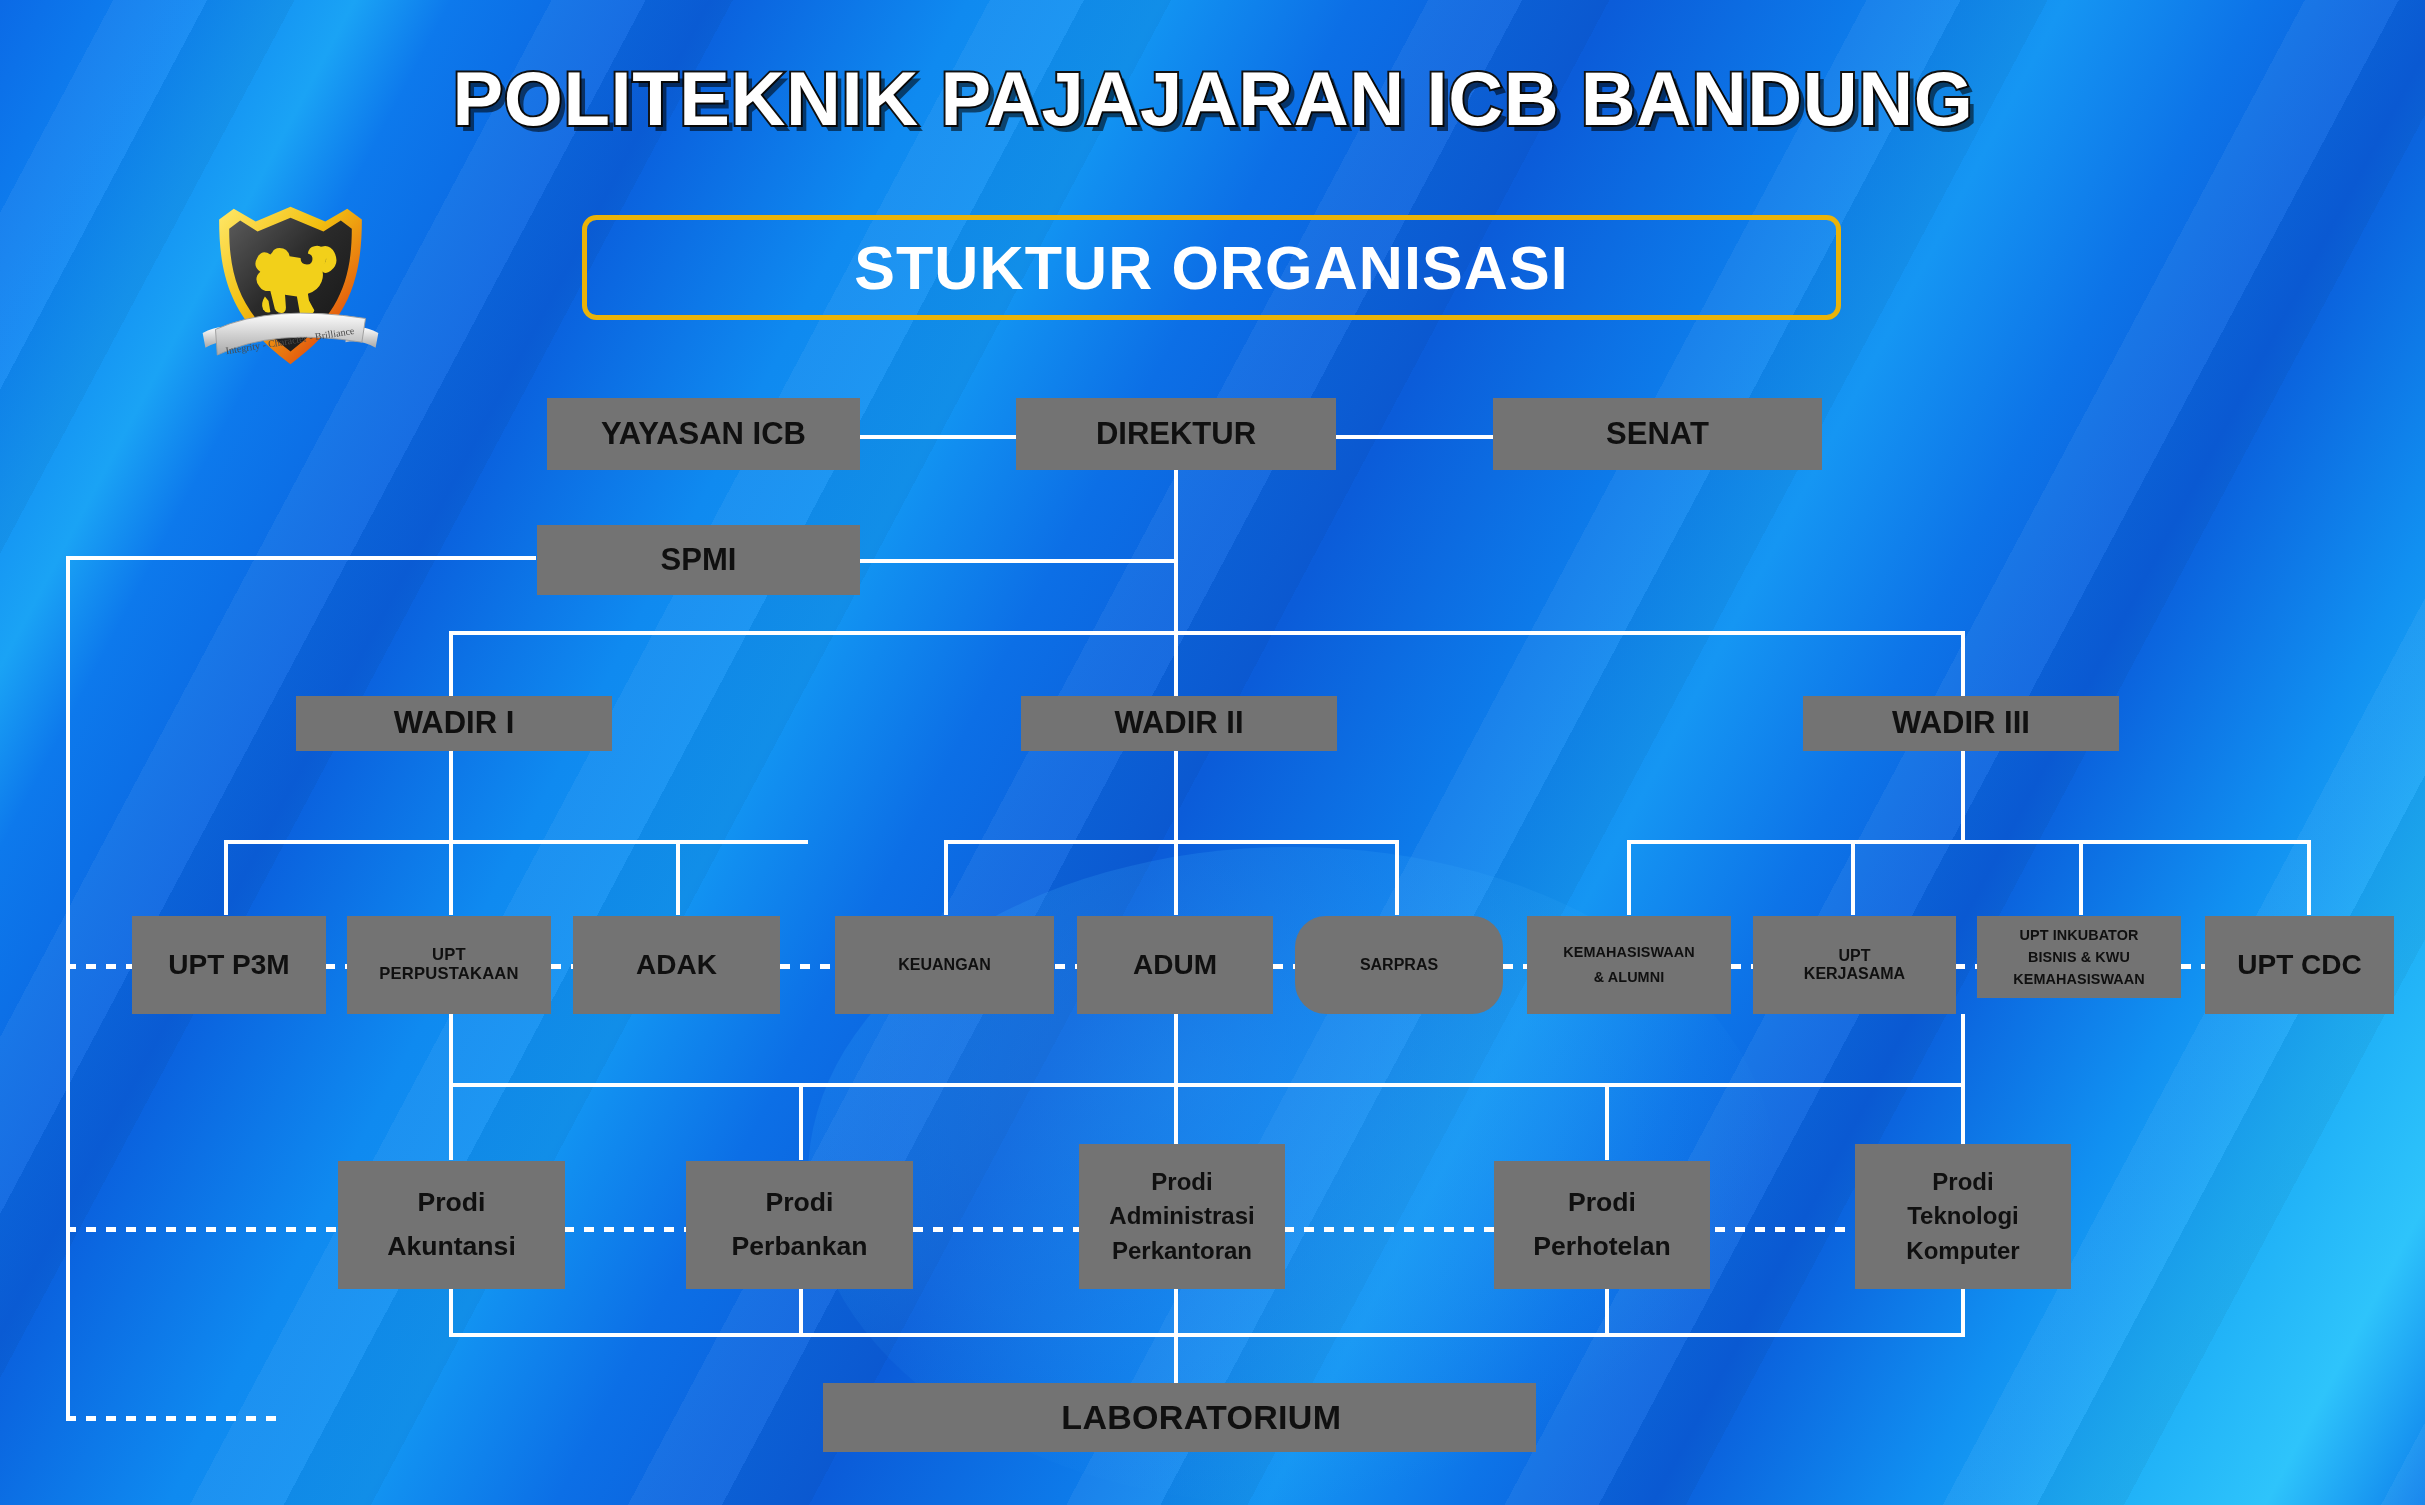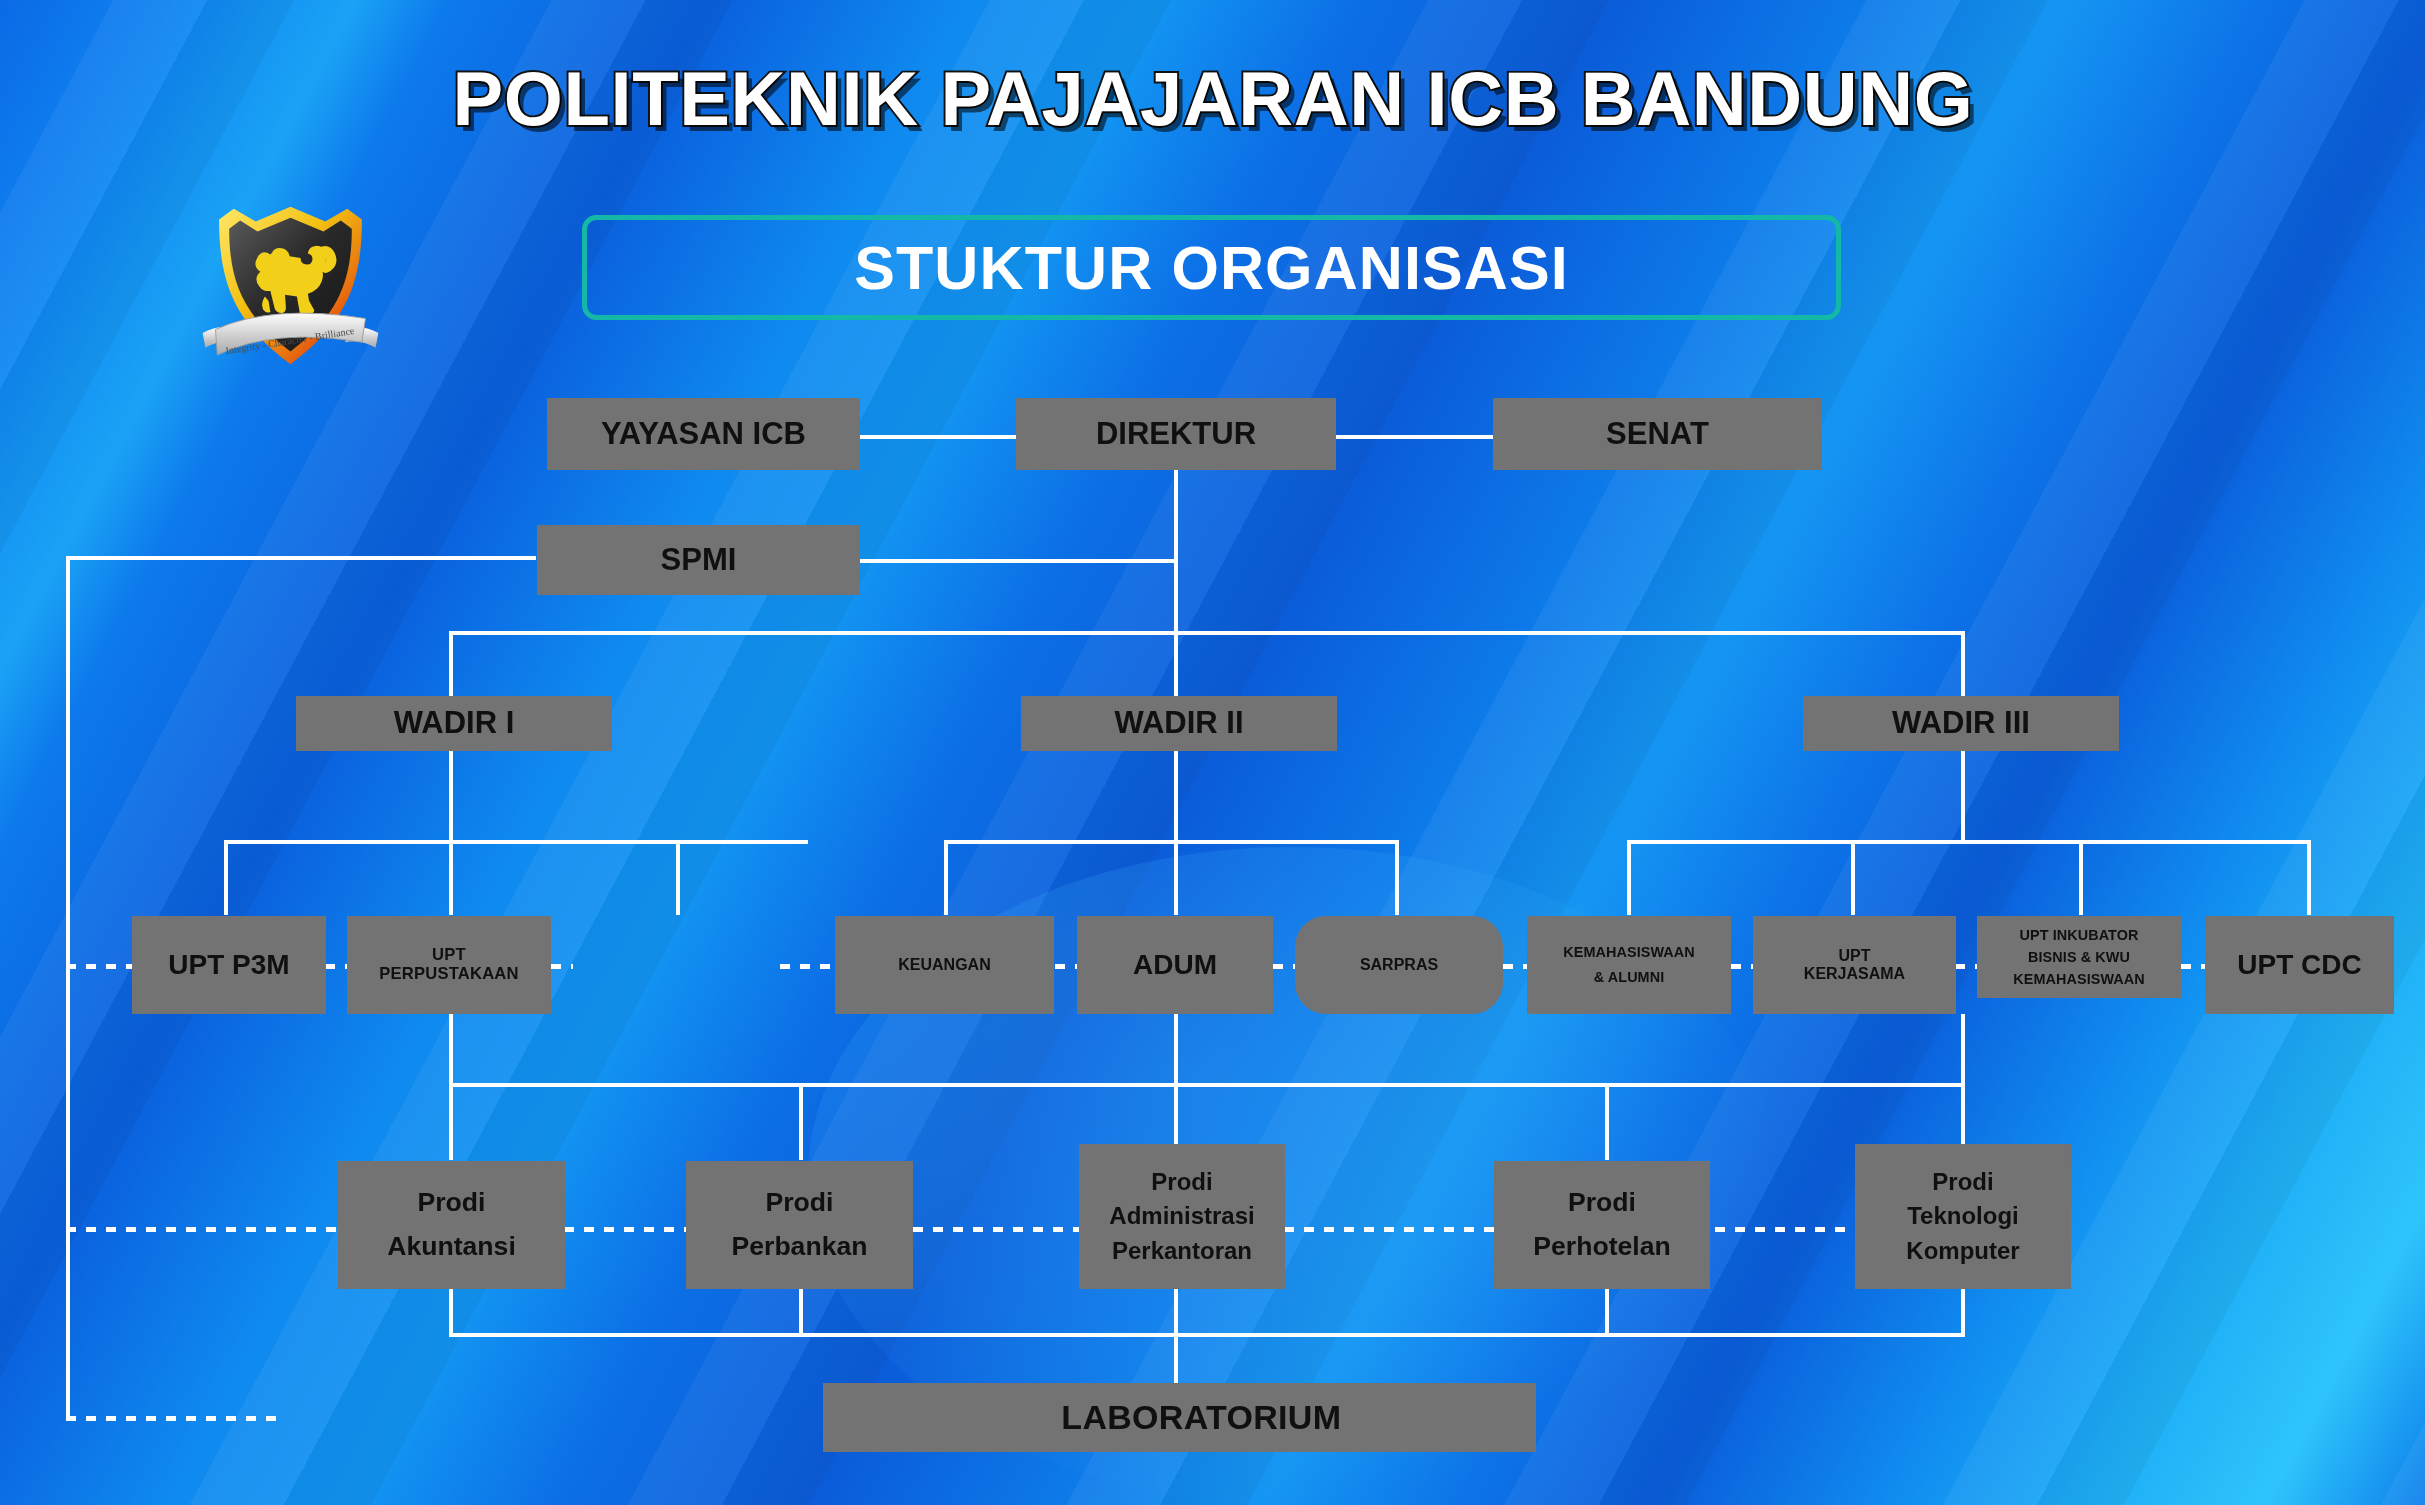--- a/index.html
+++ b/index.html
@@ -63,21 +63,21 @@
     font-size:76px; font-weight:bold; letter-spacing:0.6px;
     color:#ffffff;
     -webkit-text-stroke:3.9px #111111;
     paint-order:stroke fill;
     text-shadow:5.5px 6px 0 rgba(0,0,0,0.55);
     white-space:nowrap;
   }
   #subtitle-box {
     position:absolute; left:582px; top:215px;
     width:1259px; height:105px;
-    border:5px solid #14b8a6;
+    border:5px solid #eab308;
     border-radius:14.4px;
     display:flex; align-items:center; justify-content:center;
   }
   #subtitle-text {
     font-size:61px; font-weight:bold; color:#ffffff;
     letter-spacing:1.1px; white-space:nowrap;
   }
 
   
   #logo { position:absolute; left:199px; top:194px; width:183px; height:183px; }
@@ -261,20 +261,23 @@
     <span>WADIR III</span>
   </div>
 
   <div class="box t-md" style="left:132px; top:916px; width:194px; height:98px;">
     <span>UPT P3M</span>
   </div>
   <div class="box t-xs" style="left:347px; top:916px; width:204px; height:98px; flex-direction:column;">
     <span>UPT</span>
     <span>PERPUSTAKAAN</span>
   </div>
+  <div class="box t-md" style="left:573px; top:916px; width:207px; height:98px;">
+    <span>ADAK</span>
+  </div>
 
   <div class="box t-sm" style="left:835px; top:916px; width:219px; height:98px;">
     <span>KEUANGAN</span>
   </div>
   <div class="box t-md" style="left:1077px; top:916px; width:196px; height:98px;">
     <span>ADUM</span>
   </div>
   <div class="box t-sm" style="left:1295px; top:916px; width:208px; height:98px;border-radius:31px;">
     <span>SARPRAS</span>
   </div>

